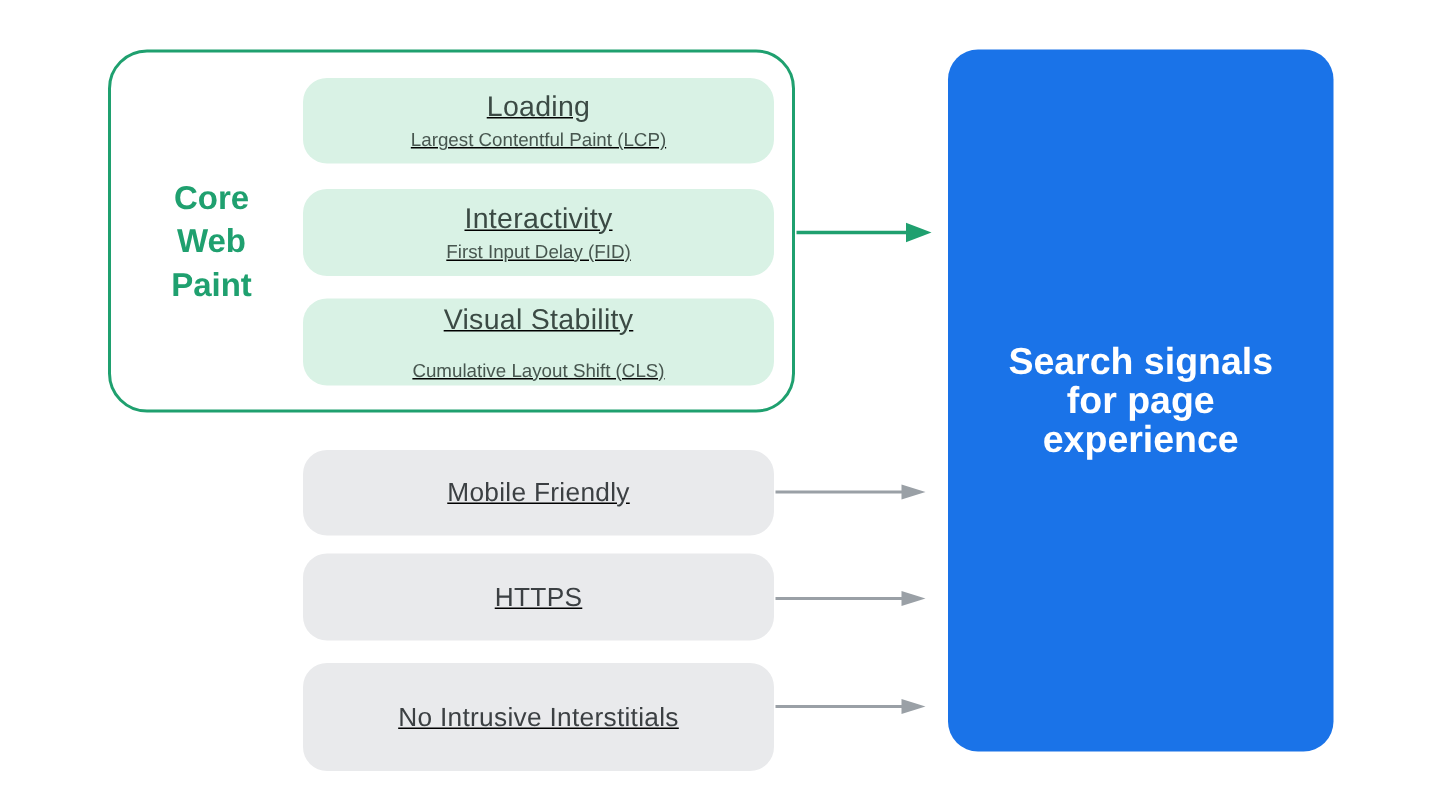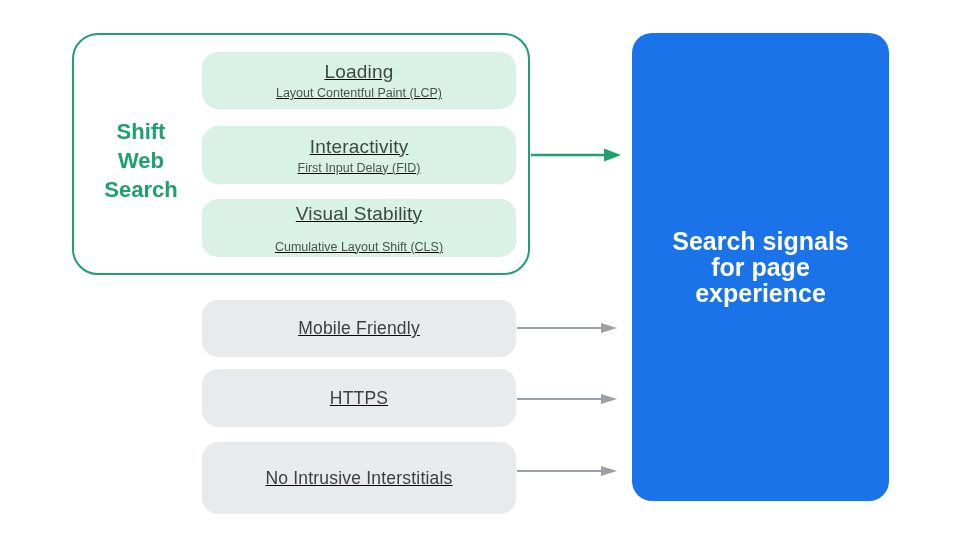--- a/index.html
+++ b/index.html
@@ -77,28 +77,28 @@
   }
 </style>
 </head>
 <body>
 
 <div class="canvas">
 
   <div class="cwv-frame"></div>
 
   <div class="cwv-label">
-    <span>Shift</span>
+    <span>Core</span>
     <span>Web</span>
-    <span>Search</span>
+    <span>Paint</span>
   </div>
 
   <div class="pill vital" id="vital-0">
     <div class="vital-title">Loading</div>
-    <div class="vital-subtitle">Layout Contentful Paint (LCP)</div>
+    <div class="vital-subtitle">Largest Contentful Paint (LCP)</div>
   </div>
   <div class="pill vital" id="vital-1">
     <div class="vital-title">Interactivity</div>
     <div class="vital-subtitle">First Input Delay (FID)</div>
   </div>
   <div class="pill vital" id="vital-2">
     <div class="vital-title">Visual Stability</div>
     <div class="vital-subtitle">Cumulative Layout Shift (CLS)</div>
   </div>
 

